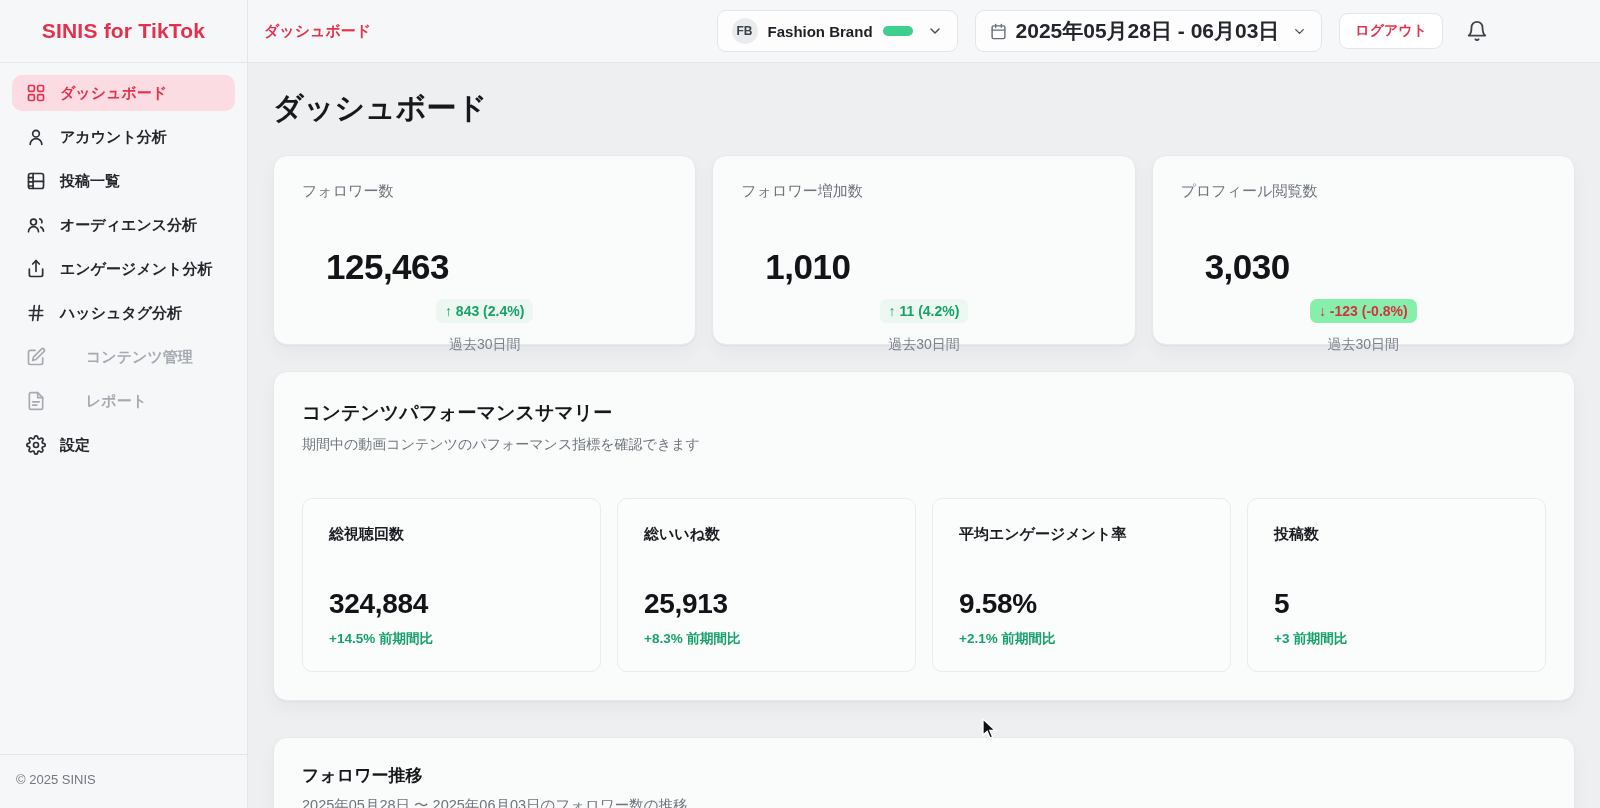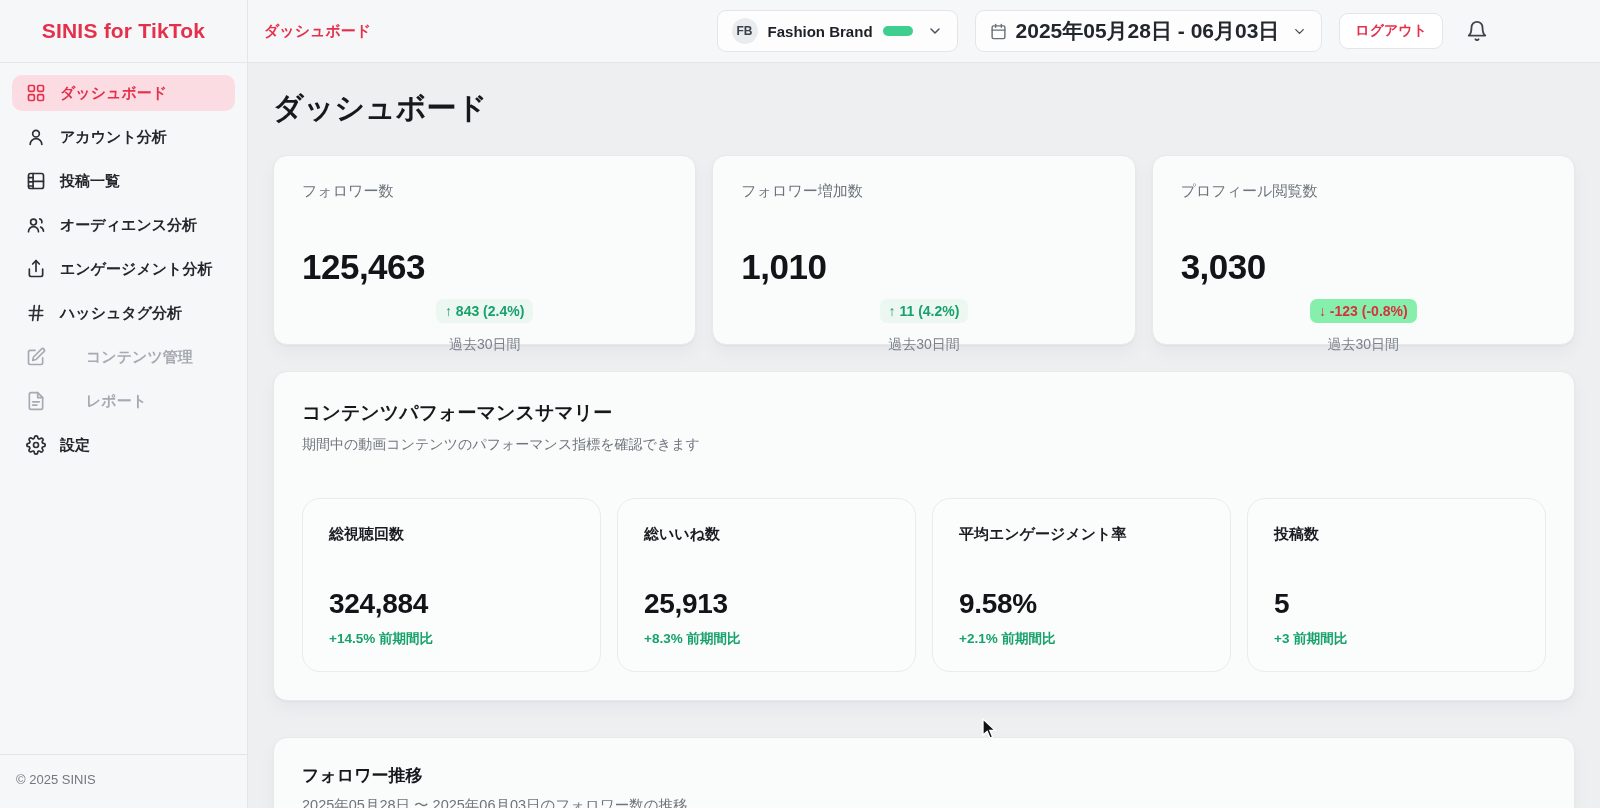--- a/index.html
+++ b/index.html
@@ -71,35 +71,35 @@
   .page-title { font-size:30px; font-weight:800; color:#16181c; margin-bottom:26px; }
 
   .card {
     background:#fafbfb; border:1px solid #e7e9eb; border-radius:14px;
     box-shadow:0 1px 2px rgba(16,24,40,.04), 0 8px 18px rgba(16,24,40,.04);
   }
 
   .stats-row { display:grid; grid-template-columns:repeat(3,1fr); gap:16px; margin-bottom:26px; }
   .stat-card { padding:26px 28px; height:190px; }
   .stat-label { font-size:15px; color:#6e757d; margin-bottom:46px; }
-  .stat-value { font-size:35px; font-weight:800; letter-spacing:-.5px; color:#121418; margin-bottom:12px; }
+  .stat-value { font-size:35px; font-weight:800; letter-spacing:-.5px; color:#121418; margin-bottom:12px;margin-left:24px; }
   .change-row { display:flex; align-items:center; gap:13px;flex-direction:column; }
   .change-pill {
     font-size:14px; font-weight:700; padding:4px 9px; border-radius:7px;
   }
   .change-pill.up   { color:#17a26b; background:#edf7f1; }
   .change-pill.down { color:#d6313f; background:#86efac; }
   .period { font-size:14px; color:#7b828b; }
 
   .summary-panel { padding:28px; margin-bottom:36px; }
   .panel-title { font-size:19px; font-weight:800; color:#16181c; margin-bottom:10px; }
   .panel-sub { font-size:14px; color:#6e757d; margin-bottom:44px; }
   .sub-grid { display:grid; grid-template-columns:repeat(4,1fr); gap:16px; }
   .sub-card {
-    background:#fbfcfc; border:1px solid #e9ebed; border-radius:18px;
+    background:#fbfcfc; border:1px solid #e9ebed; border-radius:10px;
     padding:26px; height:174px;
   }
   .sub-label { font-size:15px; font-weight:700; color:#191c20; margin-bottom:44px; }
   .sub-value { font-size:28px; font-weight:800; letter-spacing:-.3px; color:#121418; margin-bottom:10px; }
   .sub-change { font-size:13.5px; font-weight:700; color:#17a26b; }
 
   .trend-panel { padding:26px 28px; height:220px; }
   .trend-title { font-size:17px; font-weight:800; color:#16181c; margin-bottom:9px; }
   .trend-sub { font-size:14.5px; color:#6e757d; }
 

